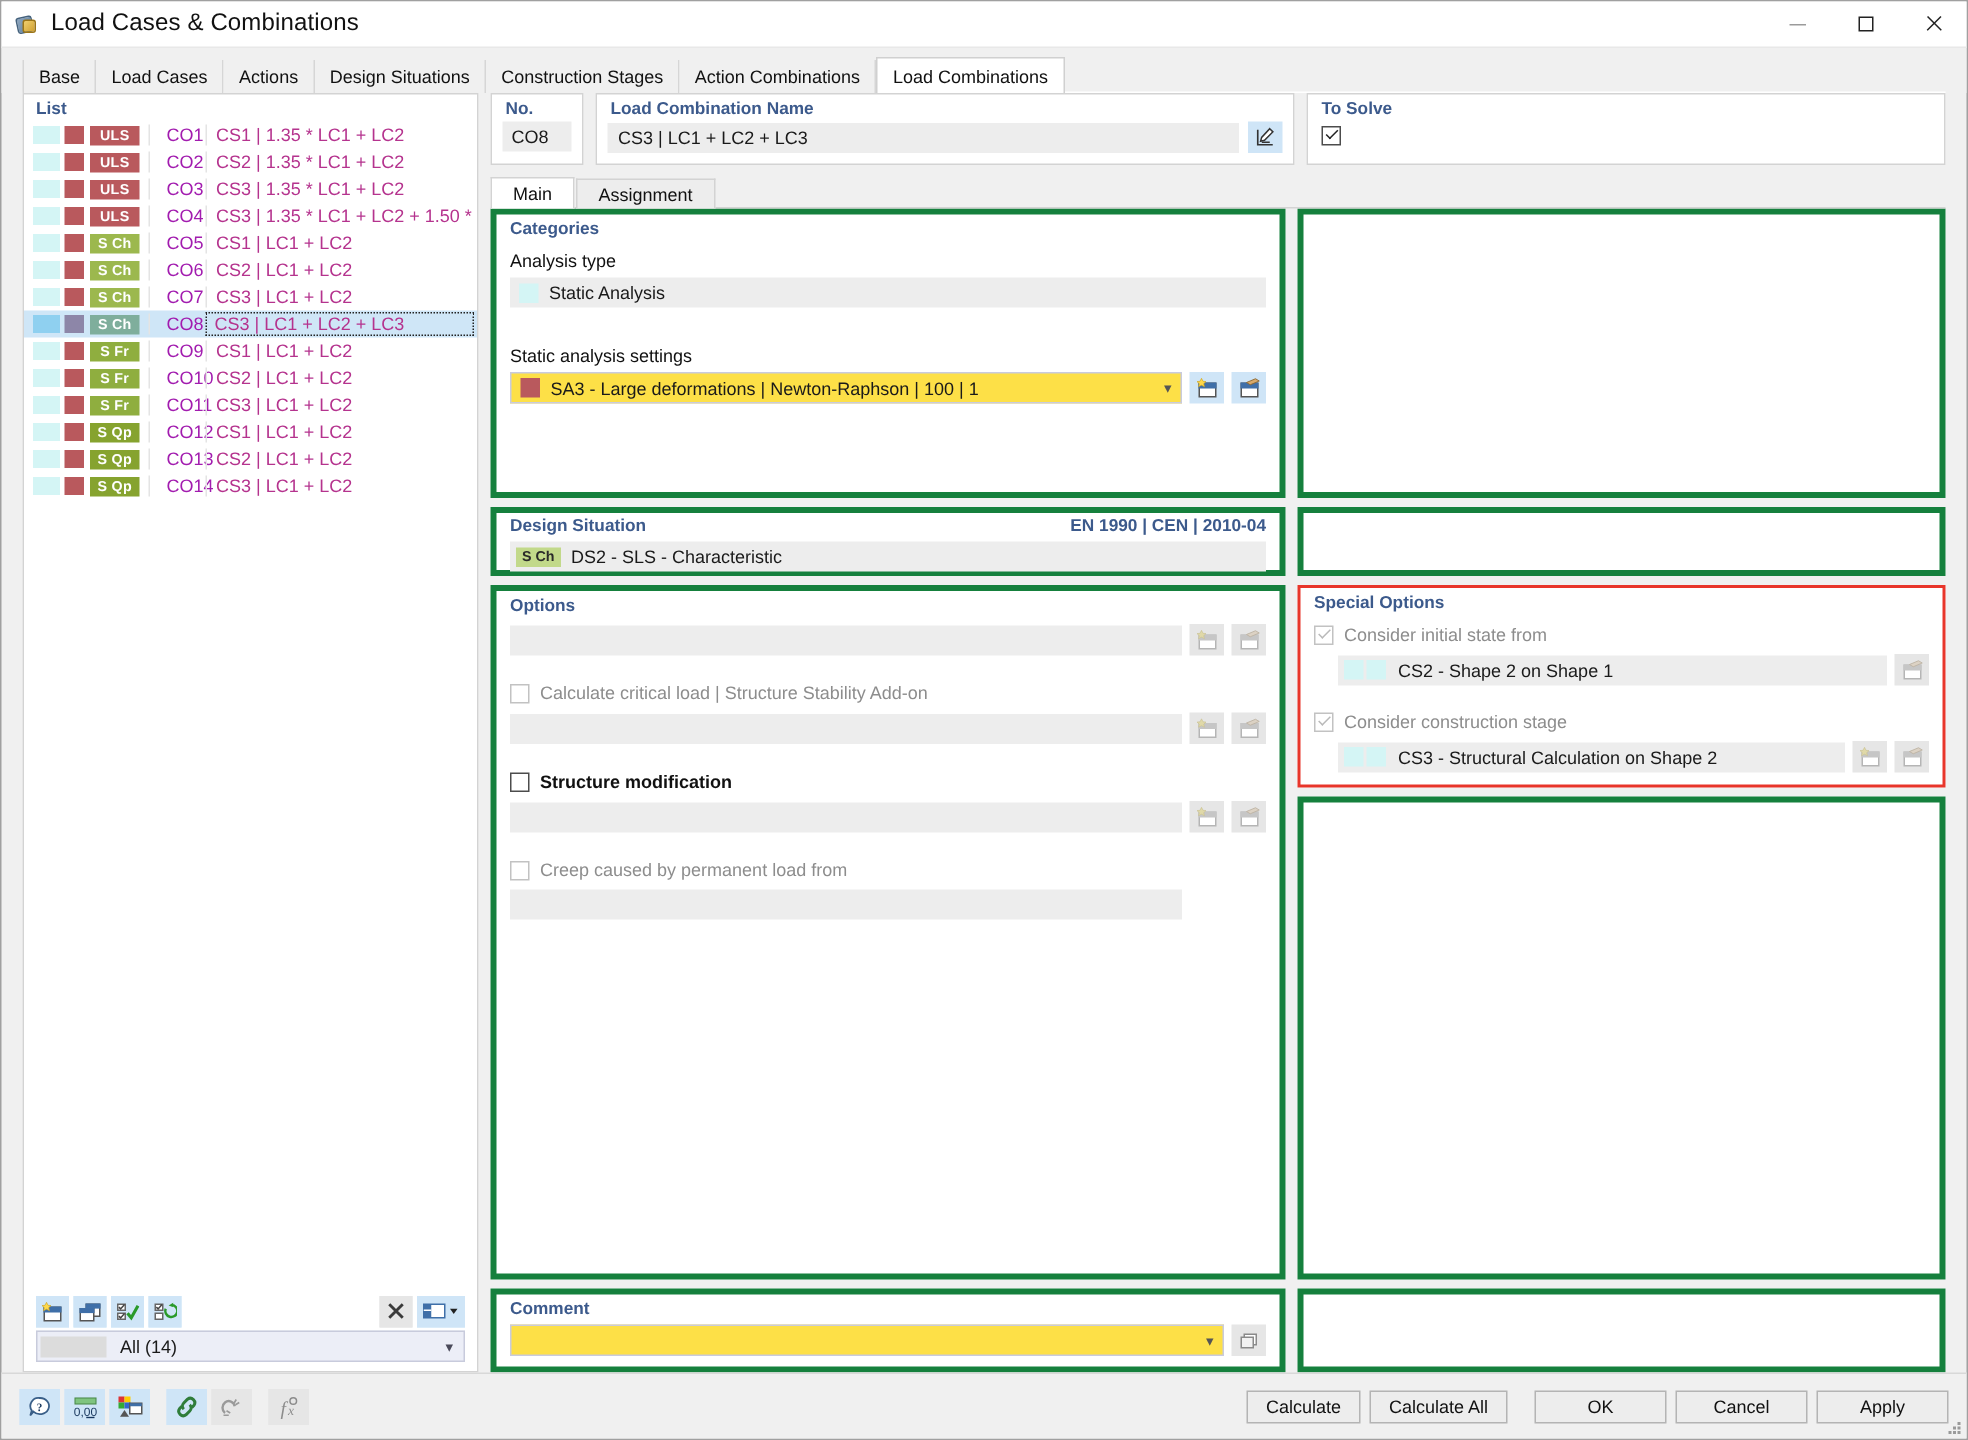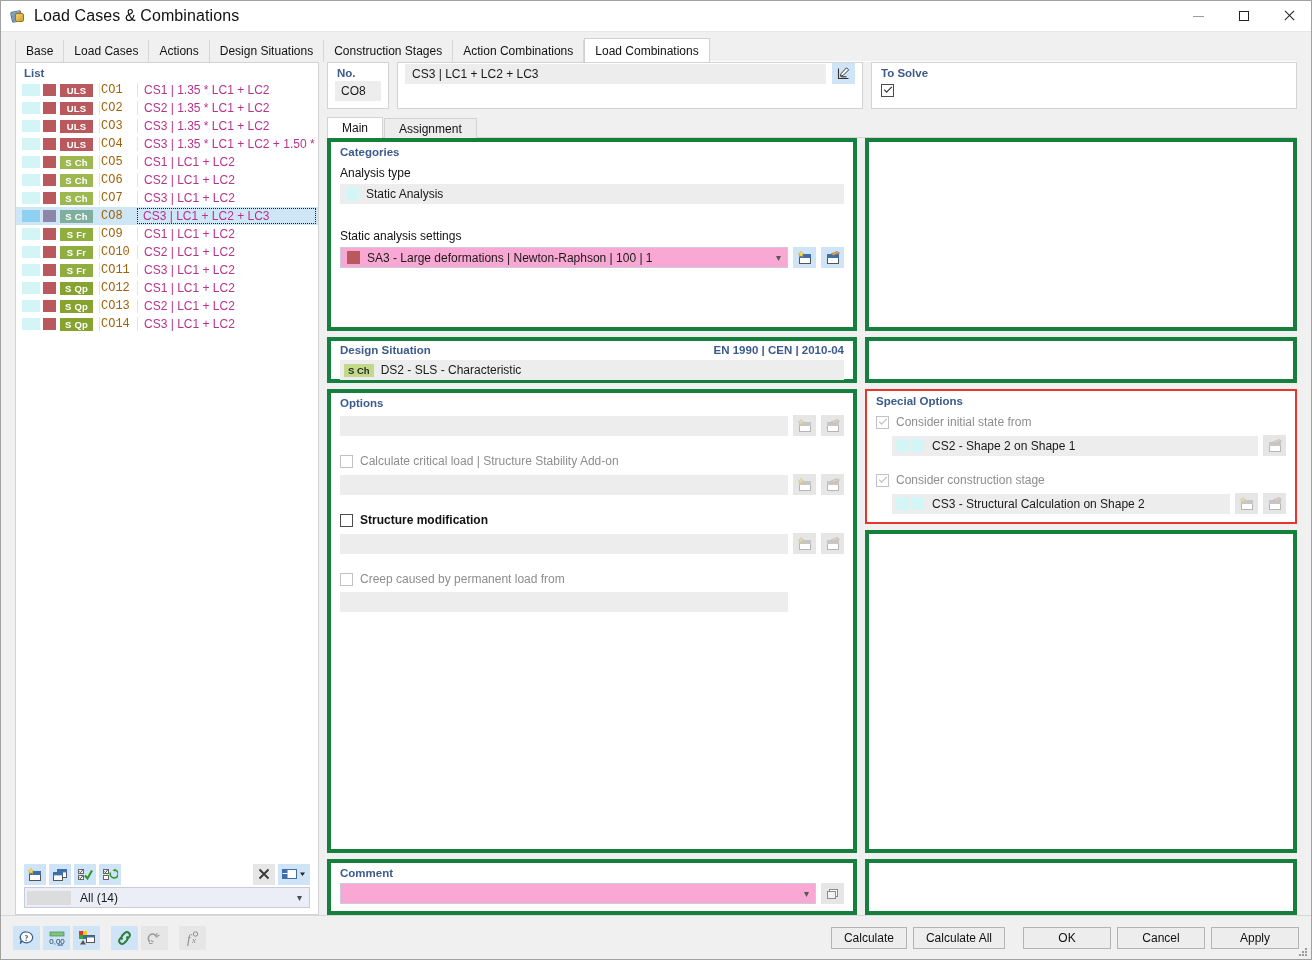--- a/index.html
+++ b/index.html
@@ -101,22 +101,22 @@
   }
   .lrow.sel { background: #cfe6f7; }
   .sw1 { width: 18px; height: 12px; flex: none; margin-right: 3px; }
   .sw2 { width: 13px; height: 12px; flex: none; margin-right: 4px; }
   .badge {
     width: 33px; height: 13px; flex: none; color: #fff; font-size: 9.5px;
     font-weight: bold; display: flex; align-items: center; justify-content: center;
     letter-spacing: .2px; margin-right: 8px;
   }
   .lno {
-    width: 38px; flex: none; color: #a16207; font-size: 12px;
-    border-left: 1px solid #e4e4e4; padding-left: 1px; margin-left: -2px; font-family: Liberation Mono, monospace;
+    width: 38px; flex: none; color: #a21caf; font-size: 12px;
+    border-left: 1px solid #e4e4e4; padding-left: 11px; margin-left: -2px;
   }
   .ldesc {
     flex: 1; color: #b5338e; font-size: 12px; padding-left: 6px;
     border-left: 1px solid #e4e4e4; white-space: nowrap; overflow: hidden;
   }
   .lrow.sel .ldesc {
     border: 1px dotted #222; padding-left: 5px; margin-right: 2px;
     background: #cfe6f7;
   }
   .list-toolbar {
@@ -190,21 +190,21 @@
   .col-right { flex: 1; display: flex; flex-direction: column; gap: 6px; min-width: 0; }
 
   .box { background: #fff; border: 4px solid #15803d; }
   .box.redhl { border: 2px solid #e8352a; }
 
   .lbl { font-size: 12px; color: #111; padding: 2px 9px 2px 9px; }
   .fld {
     height: 19px; background: #ededed; display: flex; align-items: center;
     padding-left: 6px; font-size: 12px; margin: 0 9px;
   }
-  .fld.blue { background: #f9a8d4; border: 1px solid #c9cbdd; }
+  .fld.blue { background: #fde047; border: 1px solid #c9cbdd; }
   .sq { width: 13px; height: 13px; flex: none; margin-right: 7px; }
   .cv { margin-left: auto; margin-right: 6px; color: #555; font-size: 10px; }
 
   .row-inline { display: flex; align-items: center; gap: 5px; margin: 0 9px; }
   .row-inline .fld { margin: 0; flex: 1; }
   .icon-btn {
     width: 23px; height: 21px; flex: none; background: #cfe5f7;
     display: flex; align-items: center; justify-content: center;
   }
   .icon-btn.gray { background: #e6e6e6; }
@@ -441,20 +441,21 @@
     </div>
 
     <div class="rightarea">
 
       <div class="toprow">
         <div class="fieldset no-box">
           <div class="fs-title">No.</div>
           <div class="no-val">CO8</div>
         </div>
         <div class="fieldset name-box">
+          <div class="fs-title">Load Combination Name</div>
           <div class="name-inner">
             <div class="name-val">CS3 | LC1 + LC2 + LC3</div>
             <div class="icon-btn">
               <svg width="15" height="15" viewBox="0 0 15 15">
                 <path d="M2.5 2.5 L2.5 12.5 L12.5 12.5" stroke="#333" fill="none" stroke-width="1.1"></path>
                 <path d="M10.5 1.8 L12.6 3.9 L7 9.5 L4.4 10.2 L5.1 7.6 Z" fill="#fff" stroke="#333" stroke-width="1"></path>
                 <path d="M5.2 10.8 L10.5 10.8" stroke="#333" stroke-width="1.1"></path>
               </svg>
             </div>
           </div>

